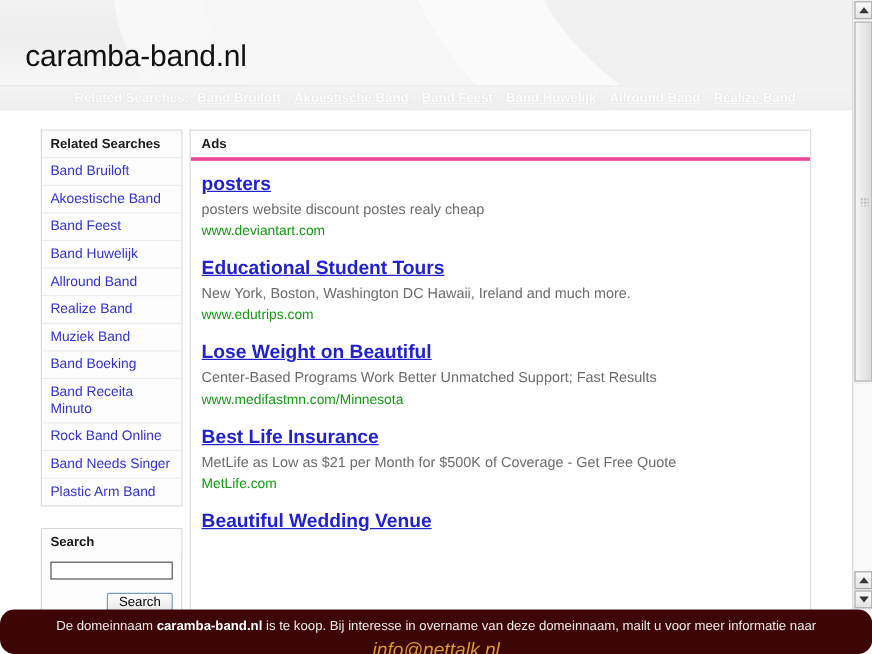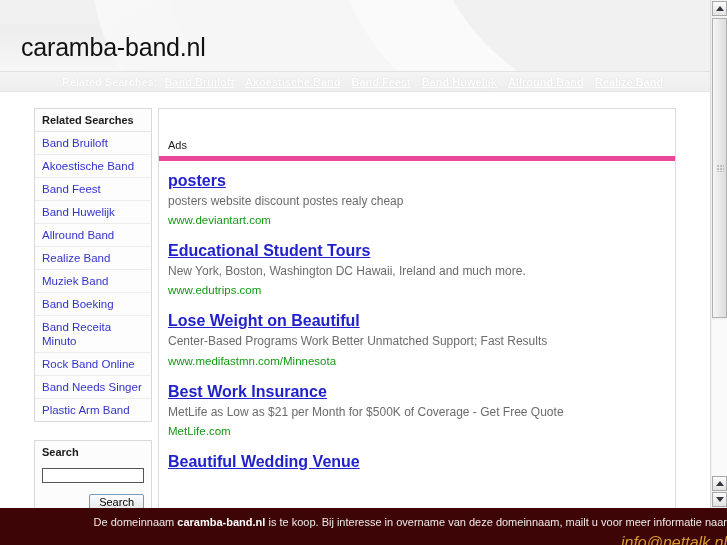--- a/index.html
+++ b/index.html
@@ -174,25 +174,24 @@
     width: 518px;
     border: 1px solid #dddddd;
     border-bottom: 0;
     background: #ffffff;
     box-sizing: border-box;
     height: 400px;
     overflow: hidden;
   }
   #ads-head {
     font-size: 11px;
-    font-weight: normal;
+    font-weight: bold;
     color: #1a1a1a;
     padding: 5px 0 5px 9px;
-    border-bottom: 5px solid #ec4899;
-    margin-top: 25px;
+    border-bottom: 3px solid #ec4899;
   }
   #ads-list { padding: 11px 9px 0 9px; }
   .ad { margin-bottom: 14px; }
   .ad-title {
     font-size: 16px;
     font-weight: bold;
     color: #2222cc;
     text-decoration: underline;
     cursor: pointer;
     display: inline-block;
@@ -212,26 +211,27 @@
 
   
   #bottom-banner {
     position: absolute;
     left: 0;
     bottom: 0;
     width: 727px;
     height: 37px;
     background: #3d0505;
     color: #f0eaea;
-    text-align: right;
+    text-align: center;
     font-size: 11px;
     box-sizing: border-box;
     padding-top: 6px;
     line-height: 1.55;
     z-index: 30;
+    border-radius: 12px;
   }
   #bottom-banner b { color: #ffffff; }
   #banner-mail {
     color: #d79a33;
     text-decoration: underline;
     cursor: pointer;
     font-size: 16px;
     font-style: italic;
   }
 
@@ -370,21 +370,21 @@
         </div>
 
 
         <div class="ad">
           <span class="ad-title">Lose Weight on Beautiful</span>
           <div class="ad-desc">Center-Based Programs Work Better Unmatched Support; Fast Results</div>
           <span class="ad-url">www.medifastmn.com/Minnesota</span>
         </div>
 
         <div class="ad">
-          <span class="ad-title">Best Work Insurance</span>
+          <span class="ad-title">Best Life Insurance</span>
           <div class="ad-desc">MetLife as Low as $21 per Month for $500K of Coverage - Get Free Quote</div>
           <span class="ad-url">MetLife.com</span>
         </div>
 
         <div class="ad">
           <span class="ad-title">Beautiful Wedding Venue</span>
           
         </div>
 
       </div>

